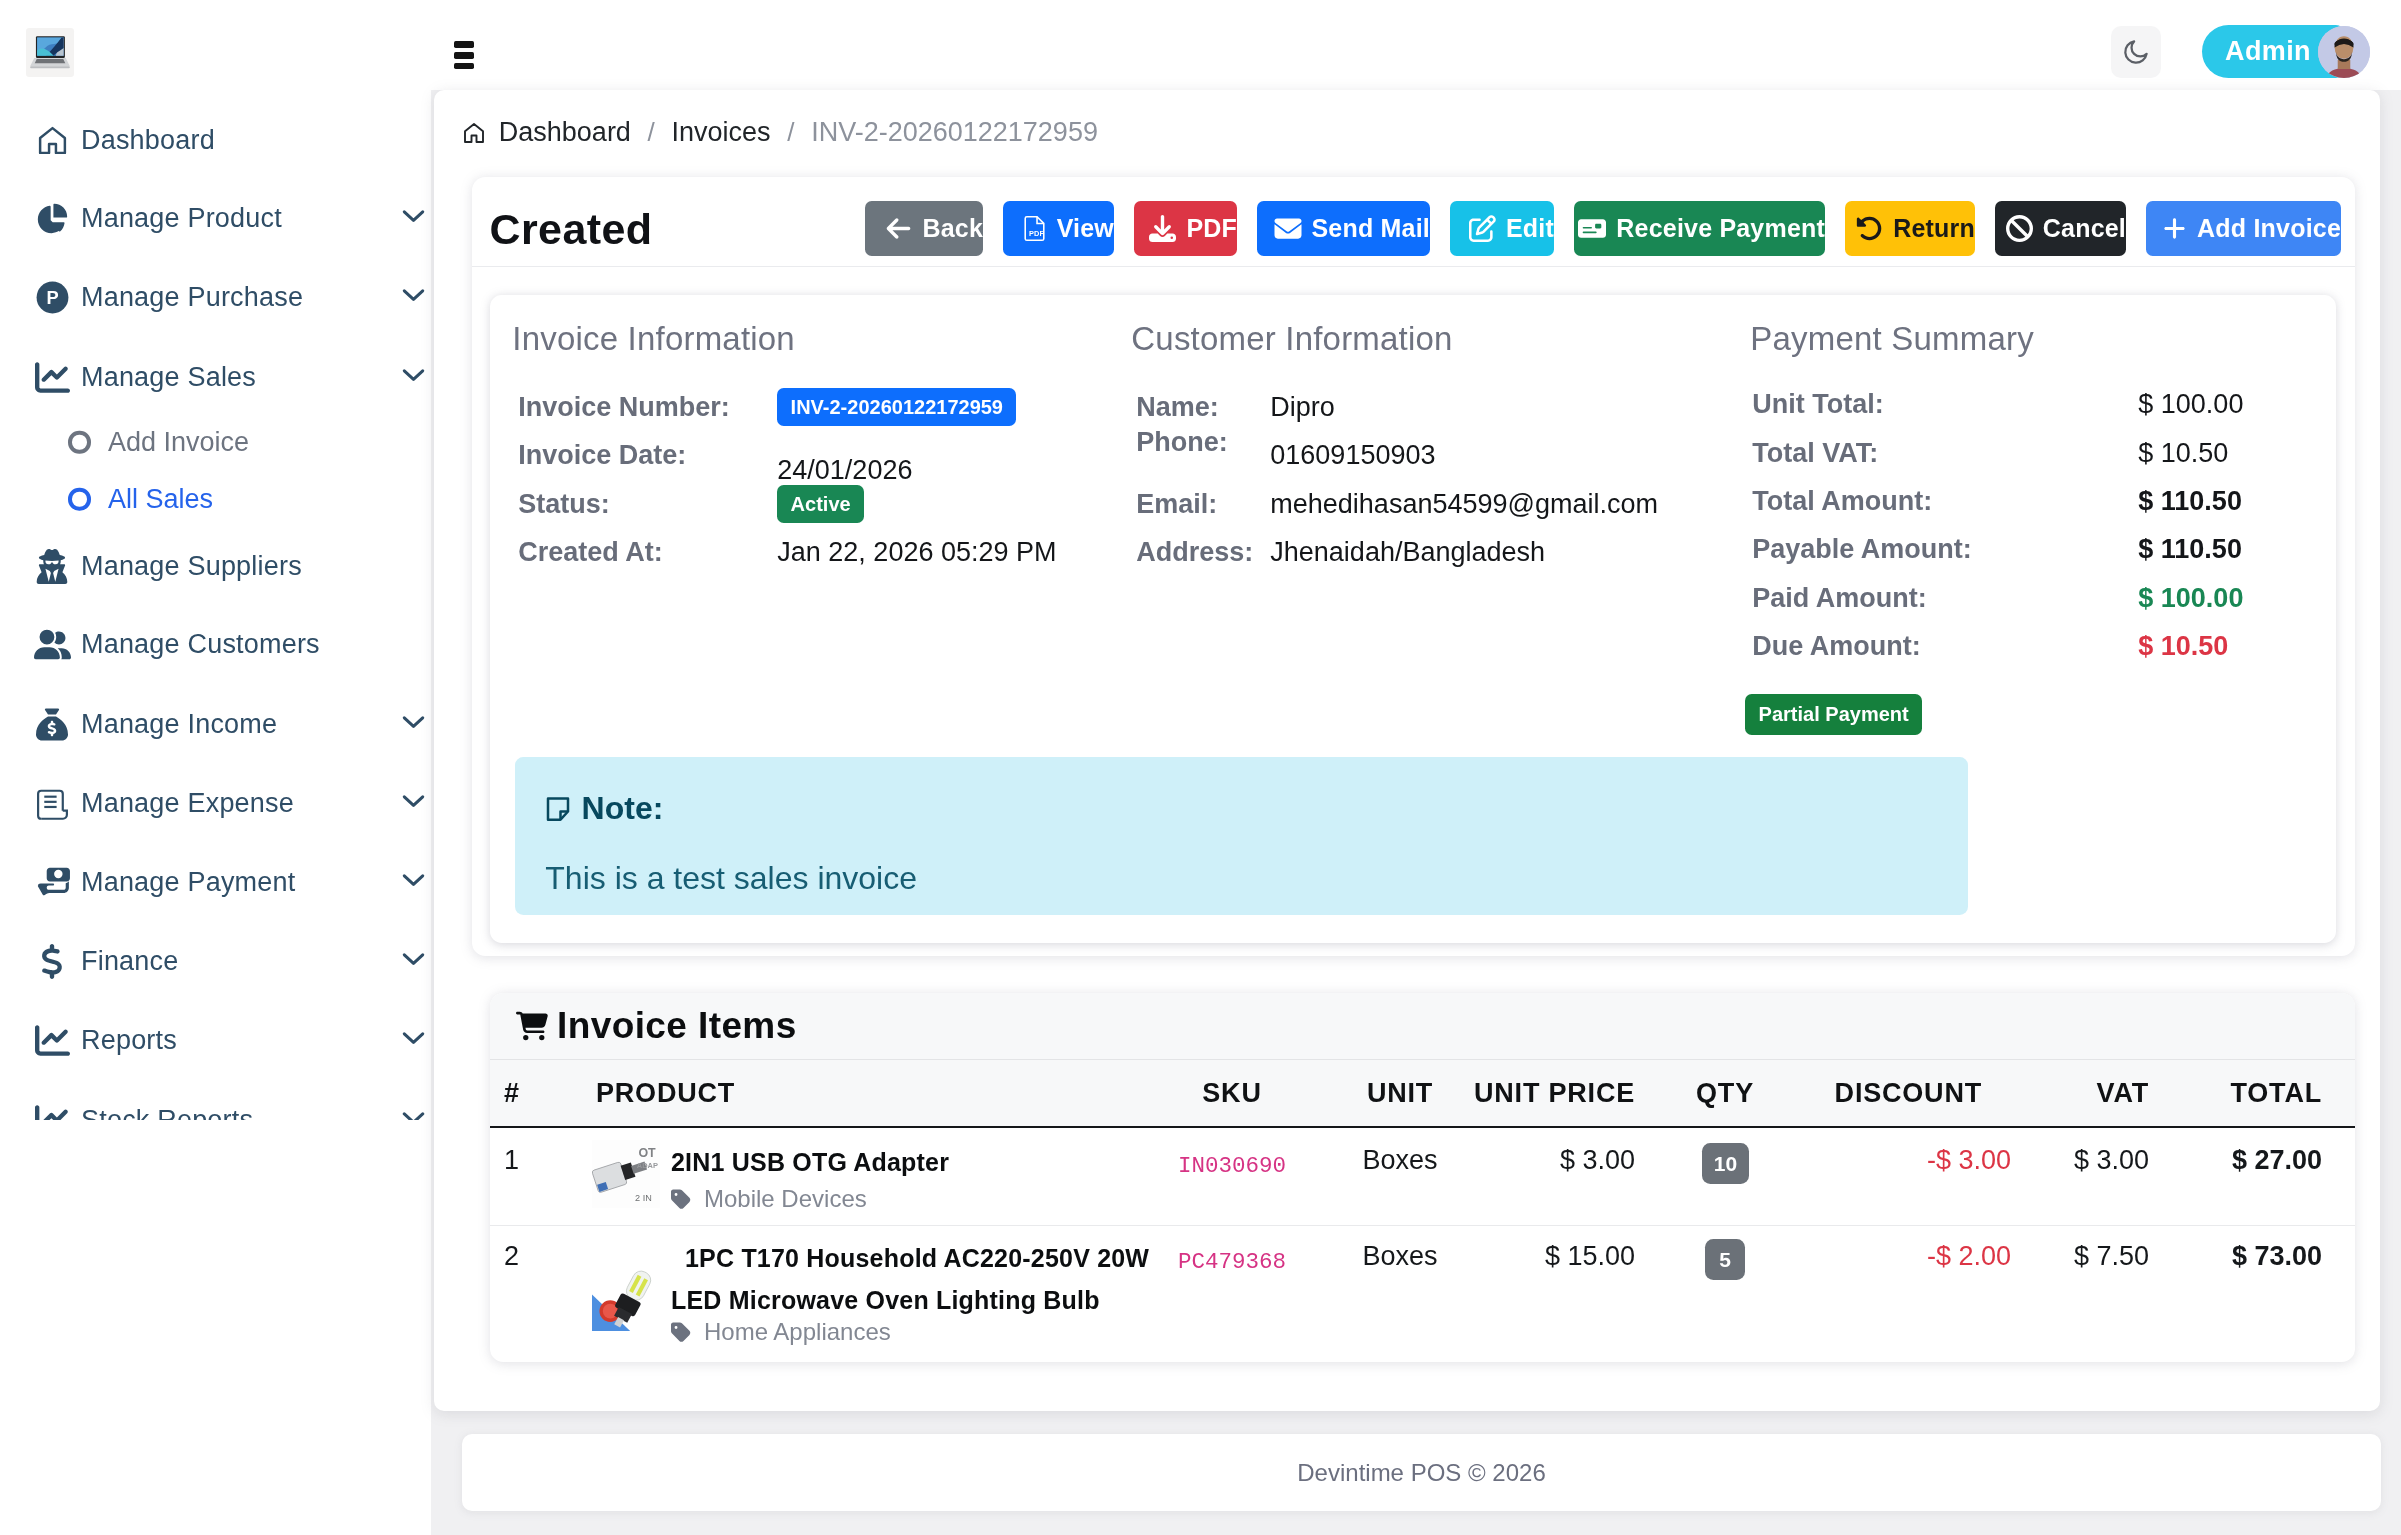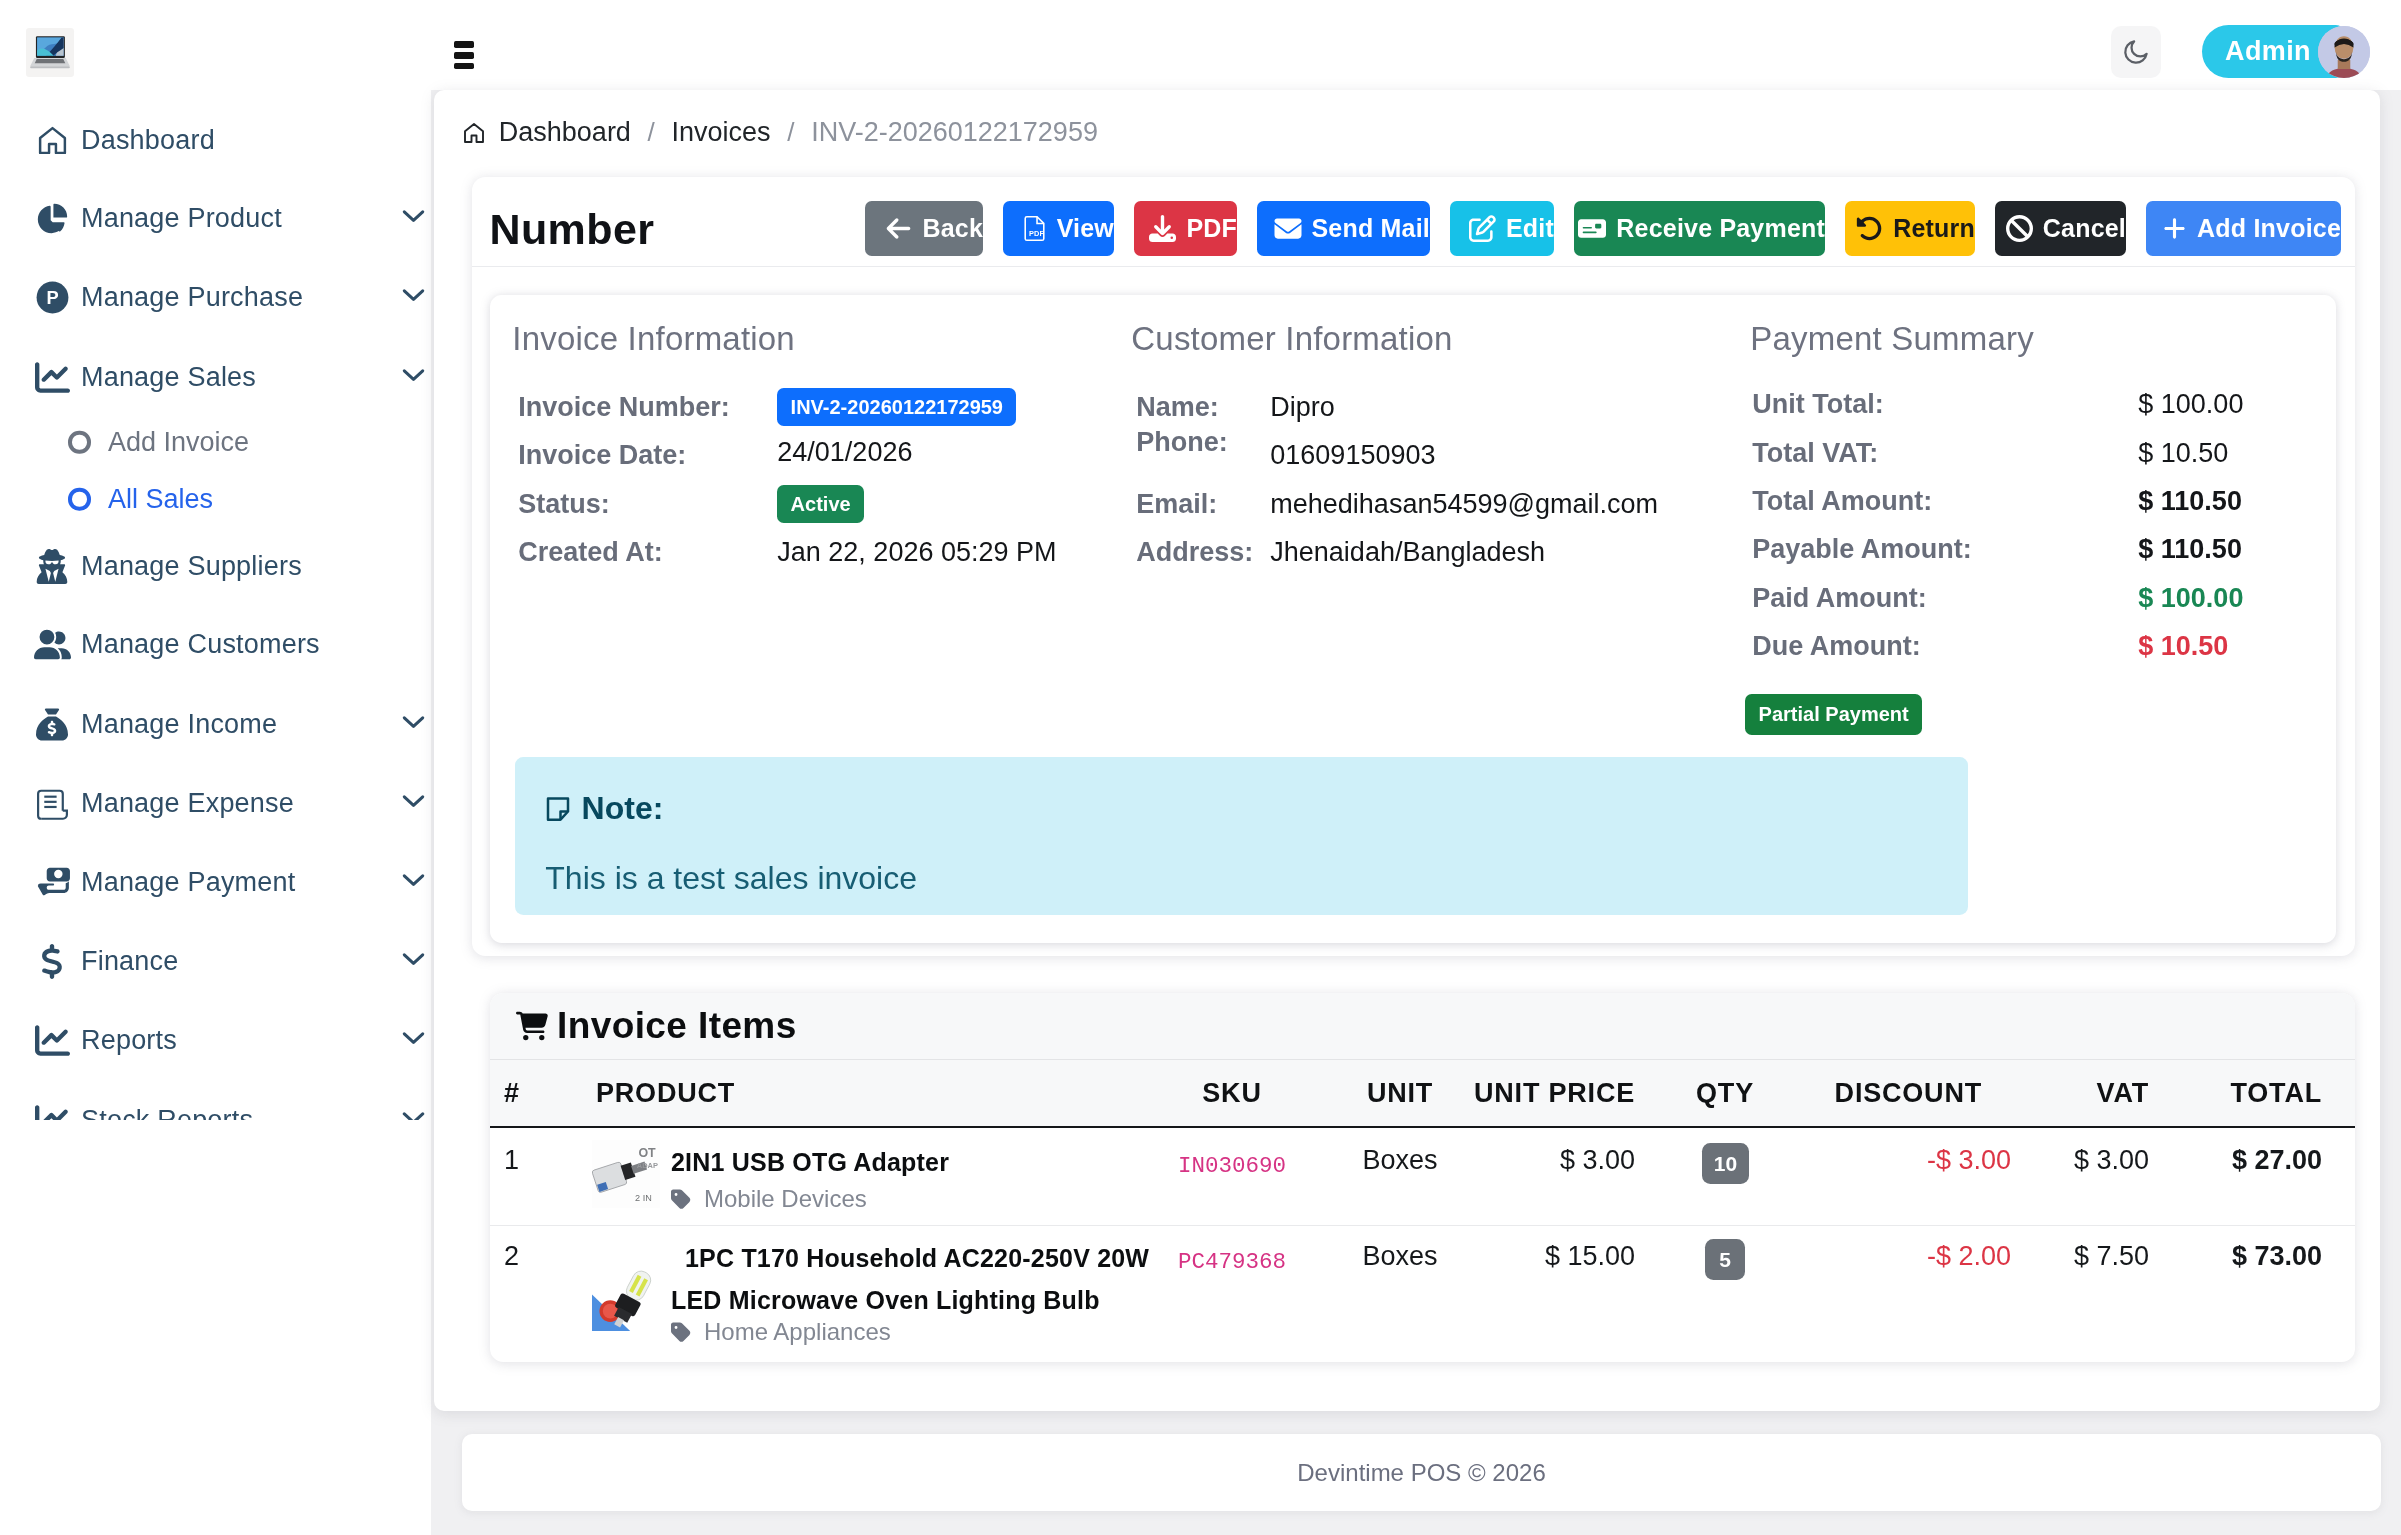--- a/index.html
+++ b/index.html
@@ -267,21 +267,21 @@
     </svg>
     <span>Dashboard</span>
       <span class="sep">/</span>
       <span>Invoices</span>
       <span class="sep">/</span>
       <span class="last">INV-2-20260122172959</span>
   </div>
 
   <div class="card1">
     <div class="card1-head">
-      <h1>Number</h1>
+      <h1>Created</h1>
       <div class="btnrow" id="btnrow">
           <div class="btn" style="width:118px; background:#6c757d; ">
             <svg width="27" height="27" viewBox="0 0 448 512" fill="#fff">
               <path d="M9.4 233.4c-12.5 12.5-12.5 32.8 0 45.3l160 160c12.5 12.5 32.8 12.5 45.3 0s12.5-32.8 0-45.3L109.2 288 416 288c17.7 0 32-14.3 32-32s-14.3-32-32-32l-306.7 0L214.6 118.6c12.5-12.5 12.5-32.8 0-45.3s-32.8-12.5-45.3 0l-160 160z"></path>
             </svg>
             <span>Back</span>
           </div>
           <div class="btn" style="width:111px; background:#0d6efd; ">
             <svg width="25" height="27" viewBox="0 0 384 512" fill="none" stroke="#fff" stroke-width="30" style="font-size:30px">
               <path d="M48 480 C30 480 16 466 16 448 L16 64 C16 46 30 32 48 32 L240 32 L368 160 L368 448 C368 466 354 480 336 480 Z"></path>
@@ -340,21 +340,21 @@
       <div class="colttl" style="left:22px;">Invoice Information</div>
       <div class="irow" style="left:28px; top:91px;">
           <span class="lb">Invoice Number:</span>
         </div>
       <div class="irow" style="left:287px; top:91px;">
           <span class="badge-blue">INV-2-20260122172959</span>
         </div>
       <div class="irow" style="left:28px; top:139px;">
           <span class="lb">Invoice Date:</span>
         </div>
-      <div class="irow" style="left:287px; top:136px;">
+      <div class="irow" style="left:287px; top:154px;">
           <span class="vl">24/01/2026</span>
         </div>
       <div class="irow" style="left:28px; top:188px;">
           <span class="lb">Status:</span>
         </div>
       <div class="irow" style="left:287px; top:188px;">
           <span class="badge-green">Active</span>
         </div>
       <div class="irow" style="left:28px; top:236px;">
           <span class="lb">Created At:</span>

